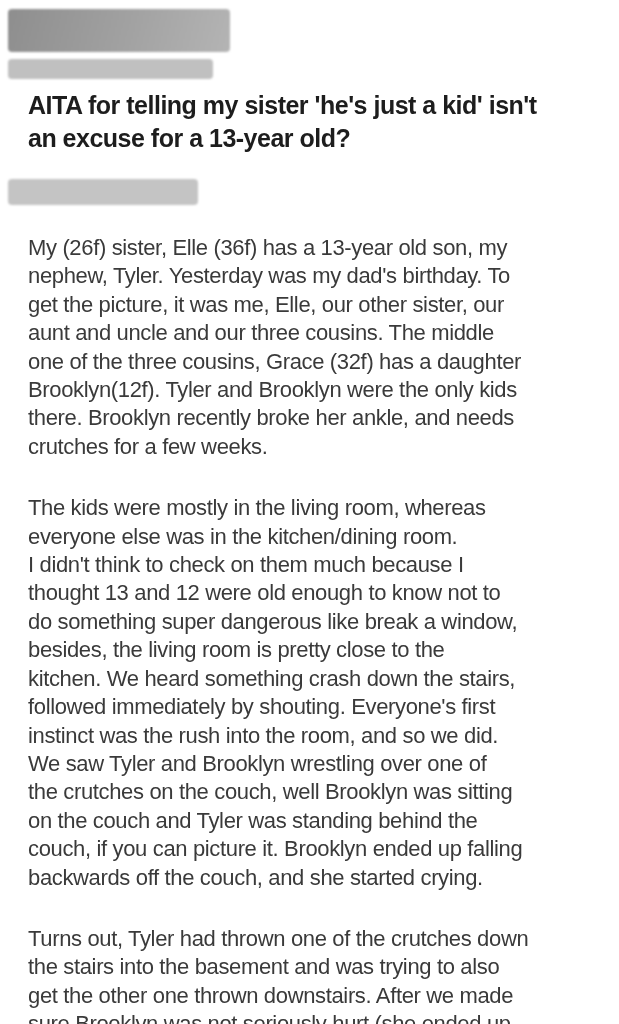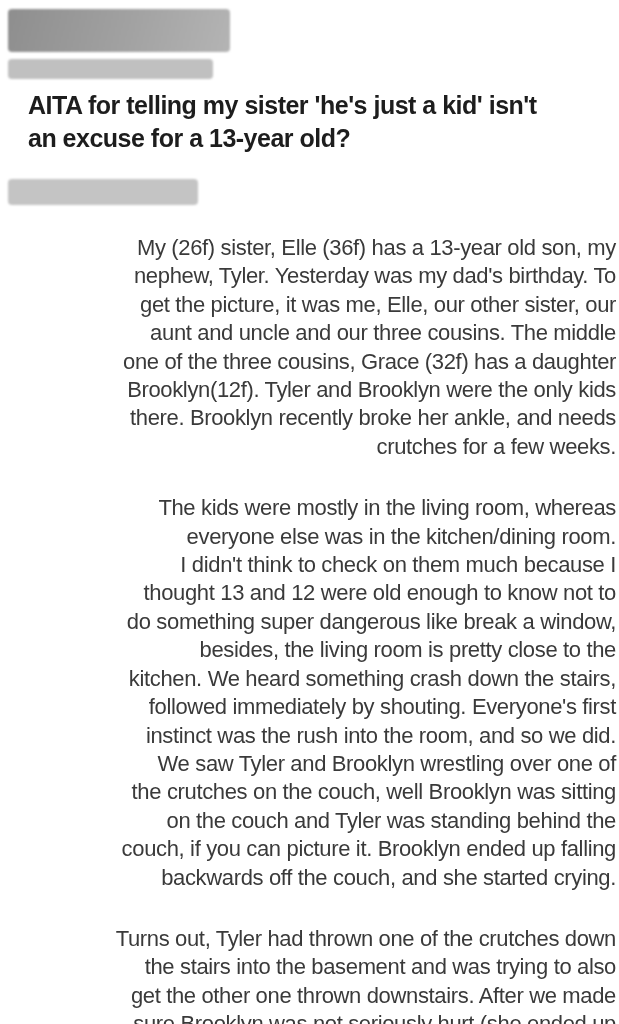--- a/index.html
+++ b/index.html
@@ -55,21 +55,20 @@
     width: 588px;
     font-size: 22px;
     font-weight: 400;
     line-height: 28.4px;
     letter-spacing: -0.35px;
     color: #3a3a3a;
   }
   .post-body p {
     margin: 0 0 33px 0;
     white-space: pre-line;
-    text-align: right;
   }
 </style>
 </head>
 <body>
 
 <div class="screen">
 
   <div class="redact redact-subreddit"></div>
 
   <div class="redact redact-username"></div>

